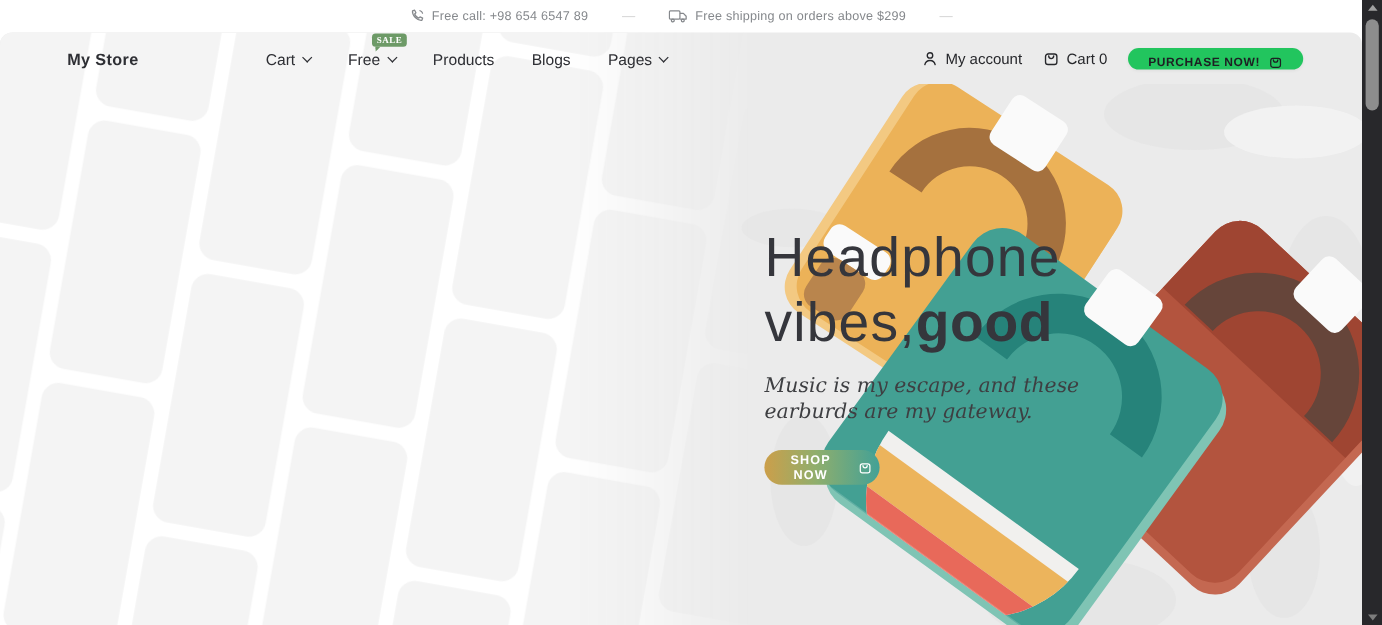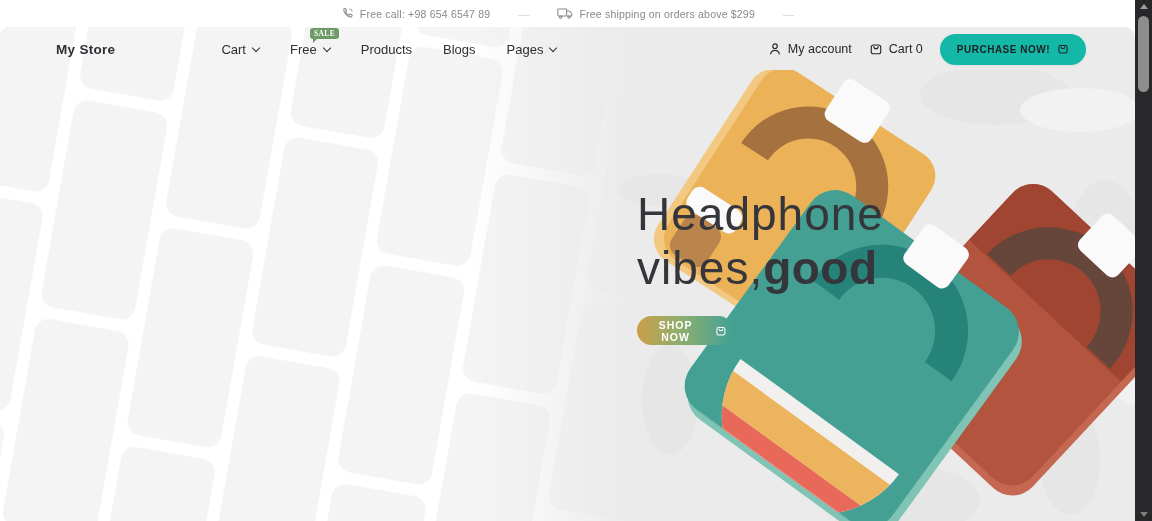--- a/index.html
+++ b/index.html
@@ -53,22 +53,22 @@
     font-size:7.5px;font-weight:700;letter-spacing:.4px;
     padding:2px 4px 2px;border-radius:3px;line-height:1;font-family:Liberation Serif, serif;
   }
   .badge::after{
     content:"";position:absolute;left:3px;bottom:-4px;
     border:2.5px solid transparent;border-top-color:#6d9a67;border-left-color:#6d9a67;
   }
   .nav-right{margin-left:auto;display:flex;align-items:center;gap:17px;}
   .nav-link{display:flex;align-items:flex-start;gap:6px;font-size:12.5px;color:#26272b;cursor:pointer;white-space:nowrap;}
   .purchase-btn{
-    display:flex;align-items:center;gap:7px;background:#14b8a6;border:none;cursor:pointer;
-    height:31px;padding:0 17px;border-radius:17px;
+    display:flex;align-items:flex-end;gap:7px;background:#22c55e;border:none;cursor:pointer;
+    height:18px;padding:0 17px;border-radius:17px;
     font-family:"Liberation Sans",sans-serif;
     font-size:10px;font-weight:700;letter-spacing:.5px;color:#1e1f23;
     box-shadow:0 1px 3px rgba(0,0,0,.06);
   }
 
   
   .hero-content{position:absolute;left:637px;top:160px;width:330px;}
   .hero-title{
     margin:0;font-size:46px;line-height:54px;font-weight:400;letter-spacing:1px;
     color:#35363c;
@@ -257,20 +257,24 @@
             <path d="M5.6 5.2 a2.4 2.6 0 0 0 4.8 0"></path>
           </svg>
         </button>
       </div>
     </nav>
 
     <div class="hero-content">
       <h1 class="hero-title"><span>Headphone</span><br>
         <span>vibes,</span><b>good</b><br>
       </h1>
+      <p class="hero-sub">
+        <span>Music is my escape, and these</span><br>
+        <span>earburds are my gateway.</span>
+      </p>
       <button class="cta-btn">
         <span>SHOP NOW</span>
         <svg width="12" height="12" viewBox="0 0 16 16" fill="none" stroke="#ffffff" stroke-width="1.4" stroke-linecap="round">
           <rect x="2.6" y="3.4" width="10.8" height="10" rx="2.4"></rect>
           <path d="M5.6 5.2 a2.4 2.6 0 0 0 4.8 0"></path>
         </svg>
       </button>
     </div>
   </section>
 </div>

